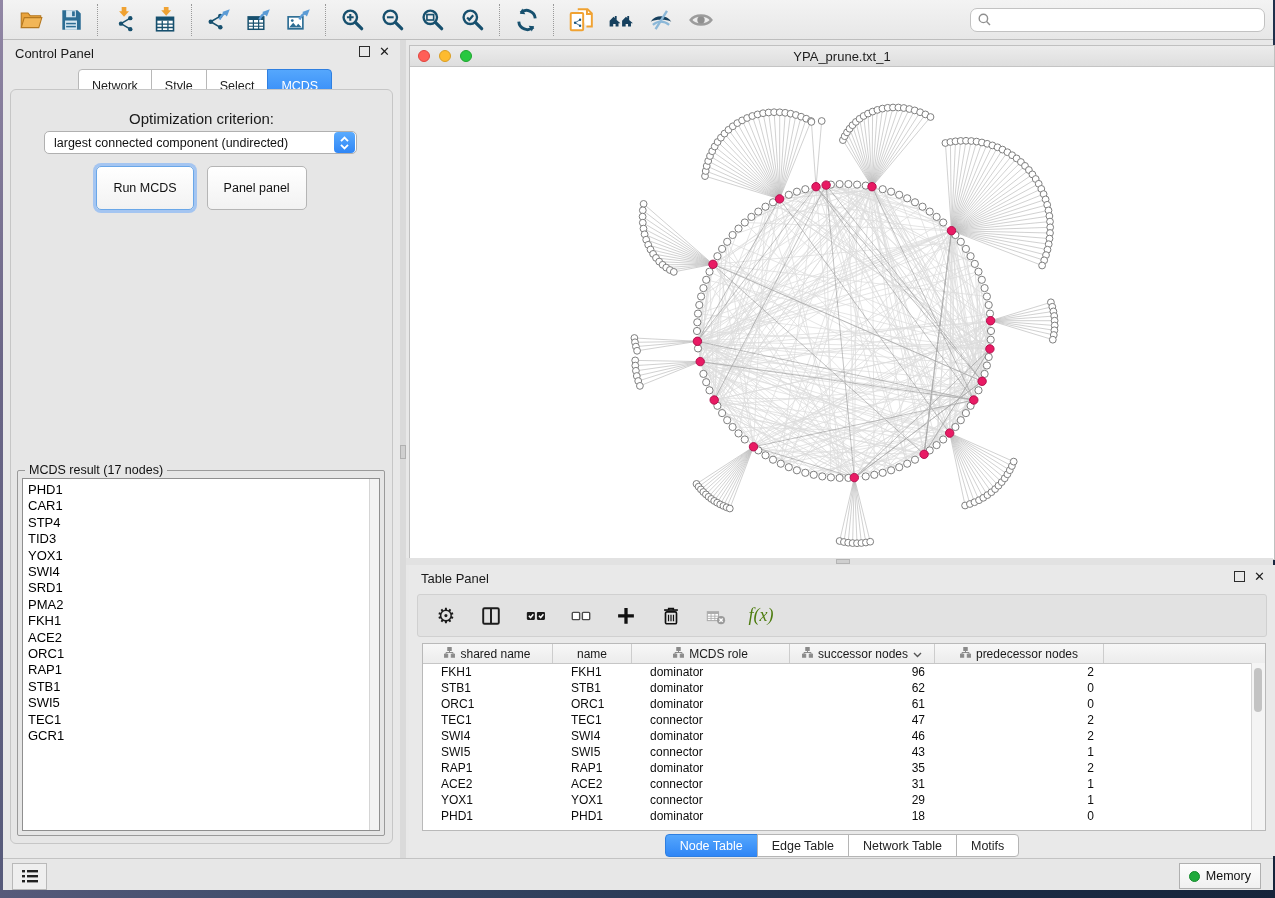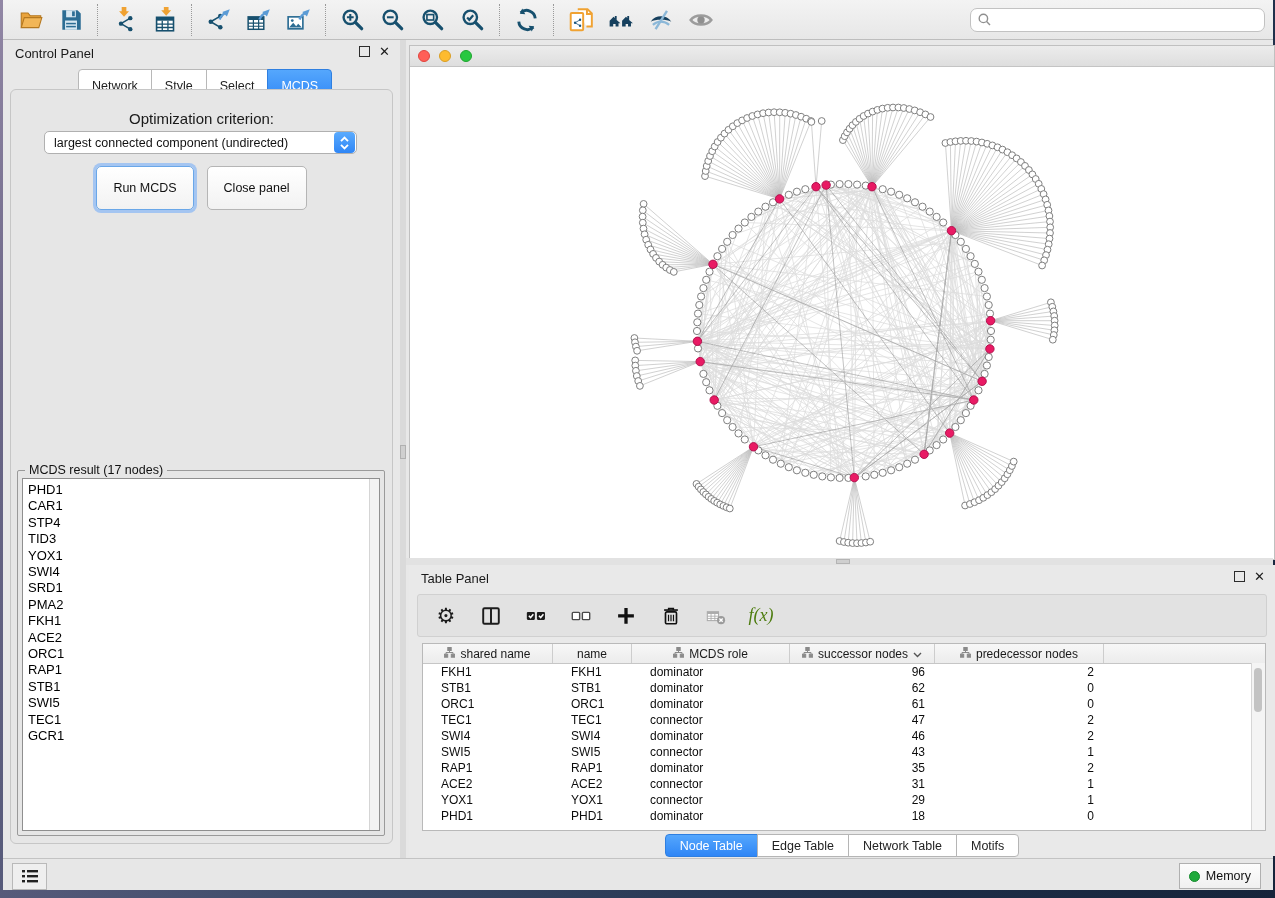--- a/index.html
+++ b/index.html
@@ -293,21 +293,21 @@
         <span class="dval">largest connected component (undirected)</span>
         <span class="stepper">
           <svg width="11" height="14" viewBox="0 0 11 14">
               <path d="M2 5.2 5.5 1.6 9 5.2" fill="none" stroke="#fff" stroke-width="1.8"></path>
               <path d="M2 8.8 5.5 12.4 9 8.8" fill="none" stroke="#fff" stroke-width="1.8"></path>
             </svg>
         </span>
       </div>
       <div class="btnrow">
         <div class="macbtn focusring">Run MCDS</div>
-        <div class="macbtn">Close panel</div>
+        <div class="macbtn">Panel panel</div>
       </div>
       <div class="groupbox">
         <span class="grouplabel">MCDS result (17 nodes)</span>
         <div class="mcdslist">
           <div class="items" id="mcds-list">
               <div class="litem">PHD1</div>
               <div class="litem">CAR1</div>
               <div class="litem">STP4</div>
               <div class="litem">TID3</div>
               <div class="litem">YOX1</div>
@@ -333,20 +333,21 @@
       <div class="vhandle"></div>
     </div>
 
   <div class="netwin">
     <div class="nettitle">
       <span class="lights">
         <span class="light" style="background:#ff5f57;border:1px solid #e0443e;box-sizing:border-box;"></span>
         <span class="light" style="background:#febb2e;border:1px solid #d89e24;box-sizing:border-box;"></span>
         <span class="light" style="background:#28c840;border:1px solid #1ea52f;box-sizing:border-box;"></span>
       </span>
+      <span class="nettitletext">YPA_prune.txt_1</span>
     </div>
     <div class="netcanvas" id="net-canvas"><svg width="864" height="492" viewBox="0 0 864 492">
           <g stroke="#8c8c8c" stroke-width="0.75" opacity="0.30">
             <line x1="303.0" y1="197.3" x2="296.2" y2="212.8"></line>
             <line x1="303.0" y1="197.3" x2="289.3" y2="290.0"></line>
             <line x1="303.0" y1="197.3" x2="481.1" y2="403.3"></line>
             <line x1="303.0" y1="197.3" x2="580.0" y2="281.4"></line>
             <line x1="303.0" y1="197.3" x2="550.8" y2="174.8"></line>
             <line x1="303.0" y1="197.3" x2="576.9" y2="229.5"></line>
             <line x1="303.0" y1="197.3" x2="420.9" y2="117.6"></line>

